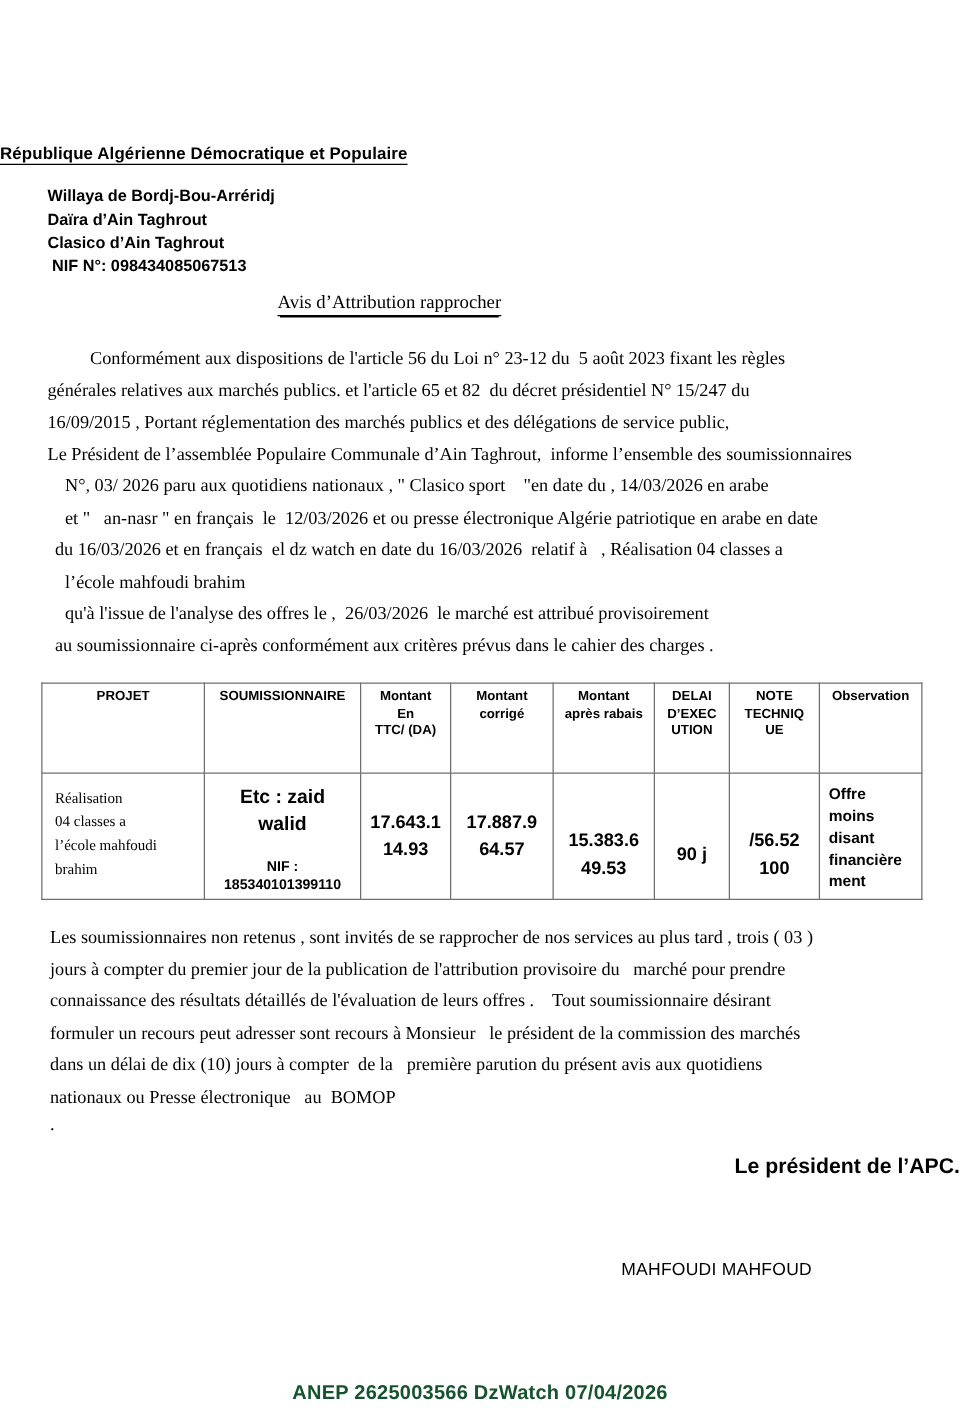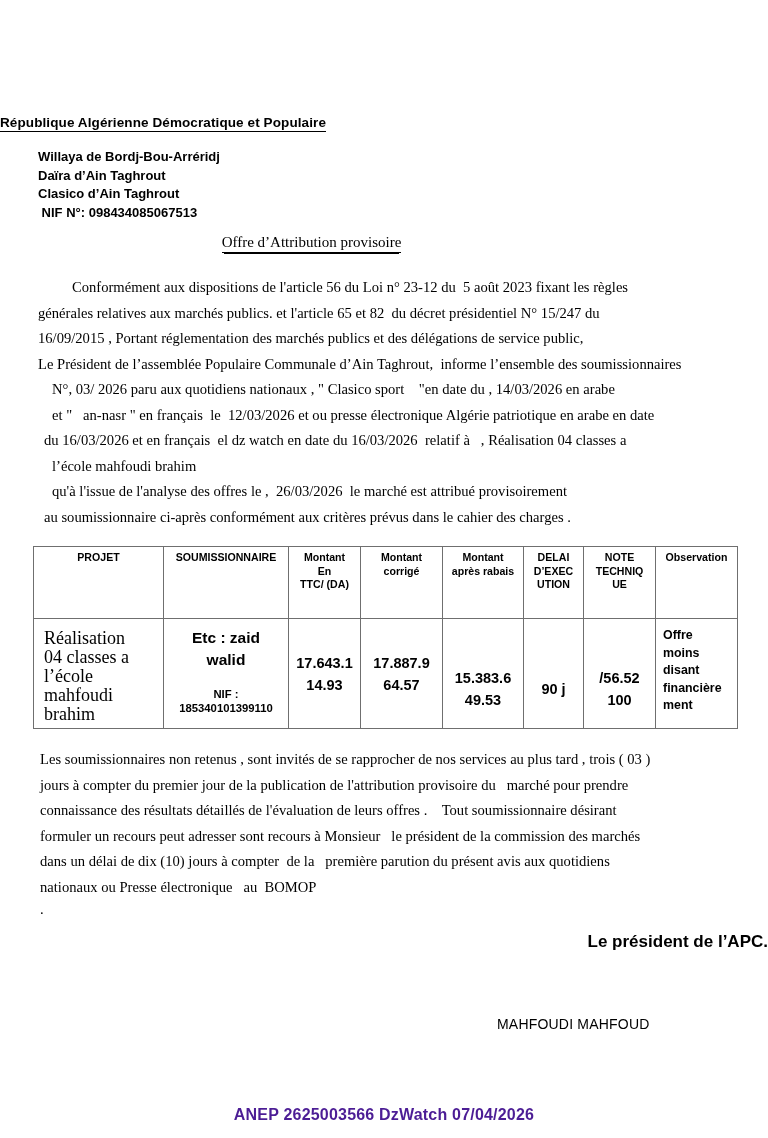--- a/index.html
+++ b/index.html
@@ -100,21 +100,21 @@
     text-align: center;
     vertical-align: top;
     white-space: pre-line;
   }
   table.award tbody td {
     height: 100px;
   }
   .c-projet {
     font-family: "Liberation Serif", serif;
     font-weight: normal;
-    font-size: 18px;
+    font-size: 12px;
     line-height: 19px;
     text-align: left;
     padding-left: 10px !important;
     padding-top: 10px !important;
     white-space: pre-line;
   }
   .c-soum {
     text-align: center;
     font-family: "Liberation Sans", sans-serif;
     padding-top: 8px !important;
@@ -208,21 +208,21 @@
   </h1>
 
   <div class="org-block">
     <div>Willaya de Bordj-Bou-Arréridj</div>
     <div>Daïra d’Ain Taghrout</div>
     <div>Clasico d’Ain Taghrout</div>
     <div> NIF N°: 098434085067513</div>
   </div>
 
   <div class="subtitle">
-    <span>Offre d’Attribution provisoire</span>
+    <span>Avis d’Attribution rapprocher</span>
   </div>
 
   <div class="body-block para-1">
     <div class="ln indent">Conformément aux dispositions de l'article 56 du Loi n° 23-12 du  5 août 2023 fixant les règles</div>
     <div class="ln">générales relatives aux marchés publics. et l'article 65 et 82  du décret présidentiel N° 15/247 du</div>
     <div class="ln">16/09/2015 , Portant réglementation des marchés publics et des délégations de service public,</div>
     <div class="ln">Le Président de l’assemblée Populaire Communale d’Ain Taghrout,  informe l’ensemble des soumissionnaires</div>
     <div class="ln indent-sm">N°, 03/ 2026 paru aux quotidiens nationaux , " Clasico sport    "en date du , 14/03/2026 en arabe</div>
     <div class="ln indent-sm">et "   an-nasr " en français  le  12/03/2026 et ou presse électronique Algérie patriotique en arabe en date</div>
     <div class="ln indent-xs">du 16/03/2026 et en français  el dz watch en date du 16/03/2026  relatif à   , Réalisation 04 classes a</div>
@@ -290,15 +290,15 @@
     <div class="ln">connaissance des résultats détaillés de l'évaluation de leurs offres .    Tout soumissionnaire désirant</div>
     <div class="ln">formuler un recours peut adresser sont recours à Monsieur   le président de la commission des marchés</div>
     <div class="ln">dans un délai de dix (10) jours à compter  de la   première parution du présent avis aux quotidiens</div>
     <div class="ln">nationaux ou Presse électronique   au  BOMOP</div>
   </div>
   <div class="dot-line">.</div>
 
   <div class="sign-title">Le président de l’APC.</div>
   <div class="sign-name">MAHFOUDI MAHFOUD</div>
 
-  <div class="footer" style="color: #4c1d95;">ANEP 2625003566 DzWatch 07/04/2026</div>
+  <div class="footer" style="color: #14532d;">ANEP 2625003566 DzWatch 07/04/2026</div>
 
 </div>
 
 </body></html>

